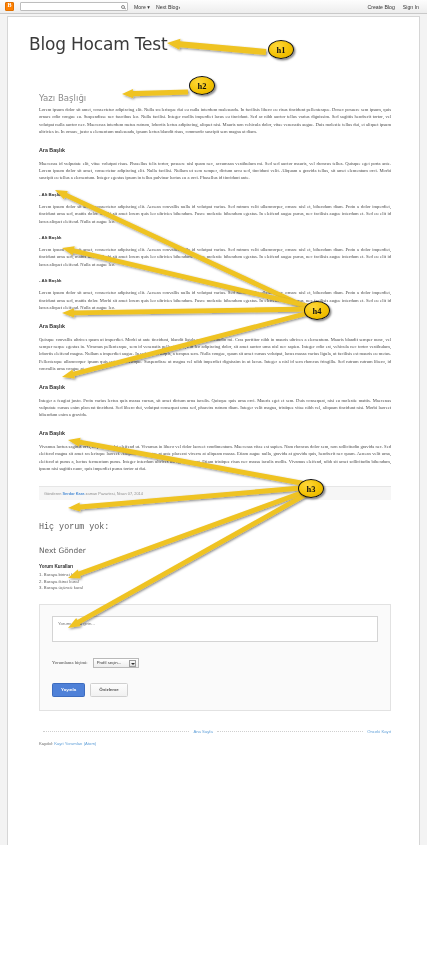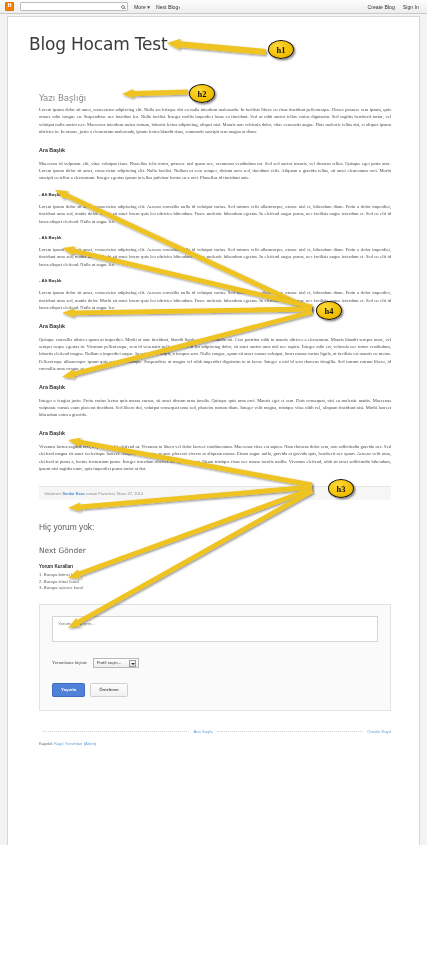--- a/index.html
+++ b/index.html
@@ -140,21 +140,21 @@
   }
   .post-footer a { color: #4f8fd6; text-decoration: none; font-weight: bold; }
 
   
   .comments { padding: 0 28px 0 31px; margin-top: 22px; }
   .cmt-h {
     font-size: 8.4px;
     color: #5c5c5c;
     font-weight: normal;
     margin-bottom: 14px;
-    font-family: Liberation Sans, sans-serif;
+    font-family: Liberation Mono, monospace;
   }
   .cmt-h2 {
     font-size: 7.4px;
     color: #5c5c5c;
     font-weight: normal;
     margin-bottom: 9px;
     font-family: "DejaVu Sans", sans-serif;
   }
   .rules-title {
     font-size: 4.6px;
@@ -399,18 +399,18 @@
         <polygon points="311.4,309.7 73.0,371.7 72.5,369.5 62.0,377.0 74.8,378.4 74.2,376.3 312.6,314.3" fill="#EFC323" filter="url(#shdw)"></polygon>
         <polygon points="312.4,482.6 80.2,439.8 80.6,437.7 68.0,440.0 79.0,446.7 79.4,444.5 311.6,487.4" fill="#EFC323" filter="url(#shdw)"></polygon>
         <polygon points="311.8,484.6 79.8,504.6 79.6,502.4 68.0,508.0 80.4,511.6 80.2,509.4 312.2,489.4" fill="#EFC323" filter="url(#shdw)"></polygon>
         <polygon points="311.2,486.7 78.5,571.6 77.7,569.6 68.0,578.0 80.8,578.2 80.1,576.1 312.8,491.3" fill="#EFC323" filter="url(#shdw)"></polygon>
         <polygon points="310.8,488.9 77.3,620.0 76.2,618.1 68.0,628.0 80.7,626.1 79.6,624.2 313.2,493.1" fill="#EFC323" filter="url(#shdw)"></polygon>
       </g>
   </svg>
 
   <div id="badge-layer" style="position:absolute;left:0;top:0;width:427px;height:964px;pointer-events:none;padding-left:10px;">
       <div class="badge" style="left: 268px; top: 40px;">h1</div>
-      <div class="badge" style="left: 189px; top: 84px; text-align: center;">h2</div>
-      <div class="badge" style="left: 316px; top: 301px;">h4</div>
-      <div class="badge" style="left: 328px; top: 479px;">h3</div>
+      <div class="badge" style="left: 189px; top: 76px; text-align: center;">h2</div>
+      <div class="badge" style="left: 304px; top: 301px;">h4</div>
+      <div class="badge" style="left: 298px; top: 479px;">h3</div>
     </div>
 
 </div>
 
 </body></html>

